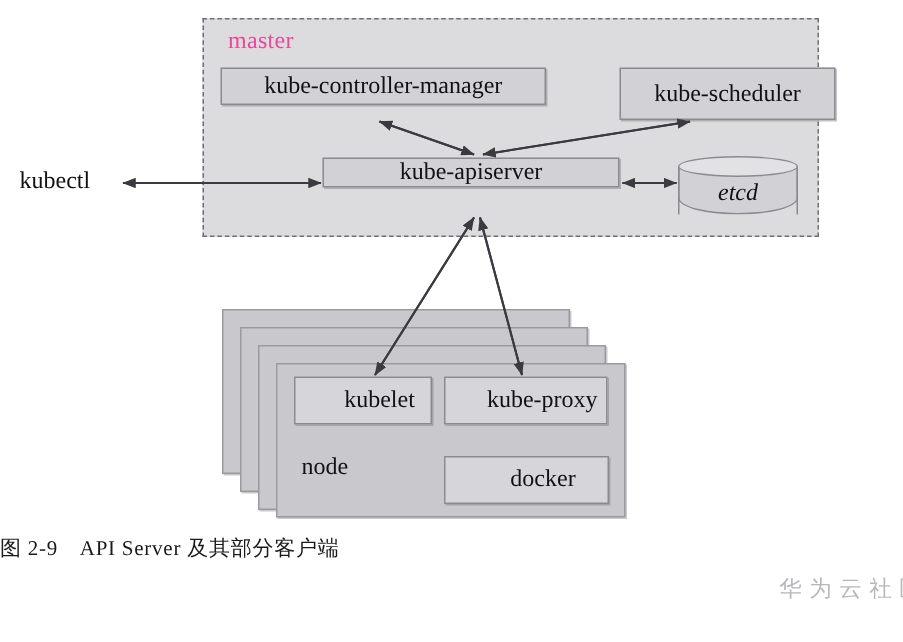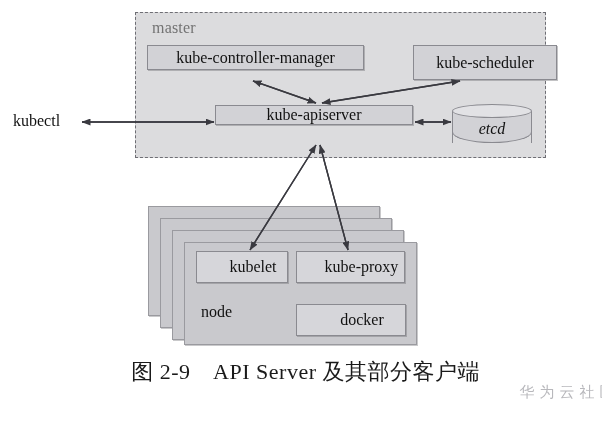--- a/index.html
+++ b/index.html
@@ -27,21 +27,21 @@
     height: 146px;
     background: #dcdcde;
     border: 1px dashed #6e6e74;
     box-sizing: border-box;
   }
   .master-label {
     position: absolute;
     left: 152px;
     top: 19px;
     font-size: 16px;
-    color: #737373;
+    color: #ec4899;
     letter-spacing: .2px;
   }
 
   
   .box {
     position: absolute;
     background: #d2d2d6;
     border: 1px solid #8a8a90;
     box-sizing: border-box;
     display: flex;
@@ -141,22 +141,22 @@
     width: 602px; height: 428px;
     pointer-events: none;
   }
 
   
   .caption {
     position: absolute;
     left: 0;
     top: 357px;
     width: 480px;
-    text-align: right;
-    font-size: 22px;
+    text-align: left;
+    font-size: 14px;
     color: #1a1a1a;
     letter-spacing: .5px;
   }
 
   
   .watermark {
     position: absolute;
     left: 470px;
     top: 384px;
     width: 125px;

